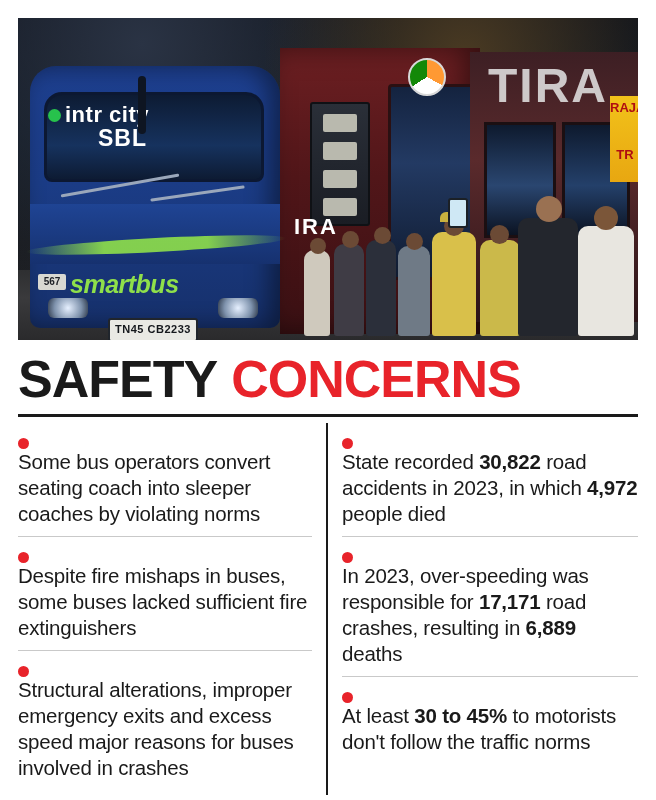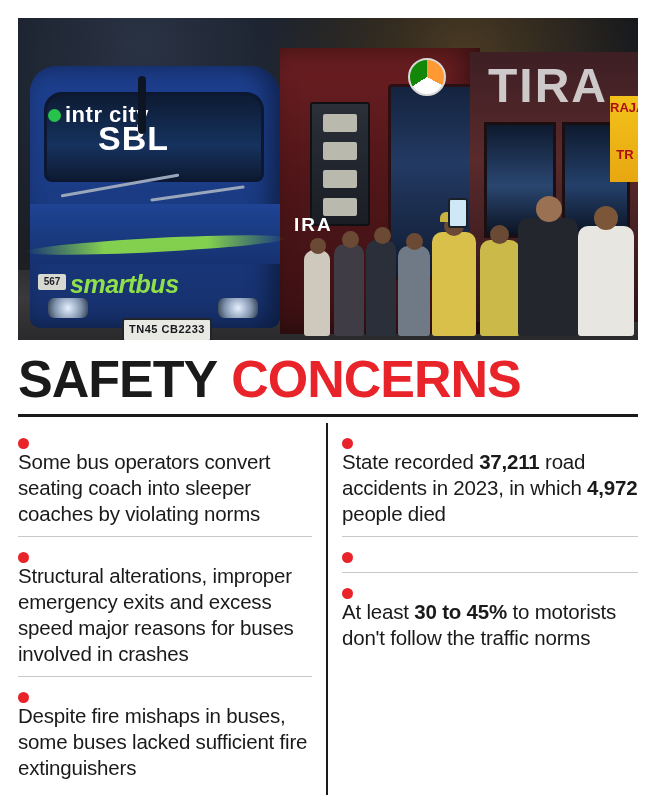--- a/index.html
+++ b/index.html
@@ -58,21 +58,21 @@
   .bus-blue .brand {
     position: absolute; left: 18px; top: 36px; width: 200px; height: 44px;
     color: #ffffff; font-weight: bold; font-size: 22px; letter-spacing: .5px;
     line-height: 22px;
   }
   .bus-blue .brand .dot {
     display: inline-block; width: 13px; height: 13px; border-radius: 50%;
     background: #27c24c; margin-right: 4px;
   }
   .bus-blue .brand .sbl {
-    display: block; font-size: 34px; letter-spacing: 1px; margin-left: 50px;
+    display: block; font-size: 23px; letter-spacing: 1px; margin-left: 50px;
     margin-top: 1px;
   }
   .bus-blue .wiper {
     position: absolute; left: 30px; top: 118px; width: 120px; height: 3px;
     background: #9aa7bb; transform: rotate(-10deg); border-radius: 2px;
   }
   .bus-blue .wiper2 {
     position: absolute; left: 120px; top: 126px; width: 95px; height: 3px;
     background: #9aa7bb; transform: rotate(-8deg); border-radius: 2px;
   }
@@ -85,21 +85,21 @@
     color: #8fe04a; font-size: 25px; font-style: italic; font-weight: bold;
     letter-spacing: -.5px;
   }
   .bus-blue .swoosh {
     position: absolute; left: -4px; top: 172px; width: 260px; height: 30px;
     background: linear-gradient(90deg, rgba(143,224,74,0) 0%, #8fe04a 30%, #8fe04a 70%, rgba(143,224,74,0) 100%);
     transform: rotate(-3deg); opacity: .9; border-radius: 50%;
     height: 14px;
   }
   .bus-blue .plate {
-    position: absolute; left: 92px; top: 252px; width: 86px; height: 20px;
+    position: absolute; left: 78px; top: 252px; width: 86px; height: 20px;
     background: #e9e9e4; border: 2px solid #20252c; border-radius: 3px;
     color: #15181d; font-size: 11px; font-weight: bold; text-align: center;
     line-height: 19px; letter-spacing: .5px;
   }
   .bus-blue .lamp-l, .bus-blue .lamp-r {
     position: absolute; top: 232px; width: 40px; height: 20px;
     background: radial-gradient(circle at 50% 50%, #e6f0ff 0%, #7f93ad 60%, #2b3647 100%);
     border-radius: 6px;
   }
   .bus-blue .lamp-l { left: 18px; }
@@ -129,21 +129,21 @@
     position: absolute; left: 30px; top: 54px; width: 56px; height: 120px;
     background: linear-gradient(180deg,#2a2f38 0%, #1a1d24 100%);
     border: 2px solid #0f1115; border-radius: 3px;
   }
   .bus-red .panel i {
     display: block; width: 34px; height: 18px; margin: 10px auto;
     background: #b9b9ae; border-radius: 2px;
   }
   .bus-red .ira {
     position: absolute; left: 14px; top: 166px; color: #ffffff;
-    font-size: 19px; font-weight: bold; letter-spacing: 2px;
+    font-size: 22px; font-weight: bold; letter-spacing: 2px;
   }
   .bus-red .flag {
     position: absolute; left: 128px; top: 10px; width: 34px; height: 34px;
     border-radius: 50%;
     background: conic-gradient(#ff9933 0 33%, #ffffff 33% 66%, #138808 66% 100%);
     border: 2px solid #d8d8d8;
   }
   .tira {
     position: absolute; left: 470px; top: 40px; color: #e6e6e6;
     font-size: 48px; font-weight: bold; letter-spacing: 2px; opacity: .85;
@@ -331,34 +331,35 @@
   <div class="rule"></div>
 
   <div class="cols">
     <div class="col left" id="left-col">
         <div class="bullet-item">
           <span class="dot"></span>
           <div class="btext">Some bus operators convert seating coach into sleeper coaches by violating norms</div>
         </div>
         <div class="bullet-item">
           <span class="dot"></span>
+          <div class="btext">Despite fire mishaps in buses, some buses lacked sufficient fire extinguishers</div>
+        </div>
+        <div class="bullet-item">
+          <span class="dot"></span>
           <div class="btext">Structural alterations, improper emergency exits and excess speed major reasons for buses involved in crashes</div>
-        </div>
-        <div class="bullet-item">
-          <span class="dot"></span>
-          <div class="btext">Despite fire mishaps in buses, some buses lacked sufficient fire extinguishers</div>
         </div>
       </div>
     <div class="col right" id="right-col">
         <div class="bullet-item">
           <span class="dot"></span>
-          <div class="btext">State recorded <b>37,211</b> road accidents in 2023, in which <b>4,972</b> people died</div>
-        </div>
-        <div class="bullet-item">
-          <span class="dot"></span>
+          <div class="btext">State recorded <b>30,822</b> road accidents in 2023, in which <b>4,972</b> people died</div>
+        </div>
+        <div class="bullet-item">
+          <span class="dot"></span>
+          <div class="btext">In 2023, over-speeding was responsible for <b>17,171</b> road crashes, resulting in <b>6,889</b> deaths</div>
         </div>
         <div class="bullet-item">
           <span class="dot"></span>
           <div class="btext">At least <b>30 to 45%</b> to motorists don't follow the traffic norms</div>
         </div>
       </div>
   </div>
 
 </div>
 

